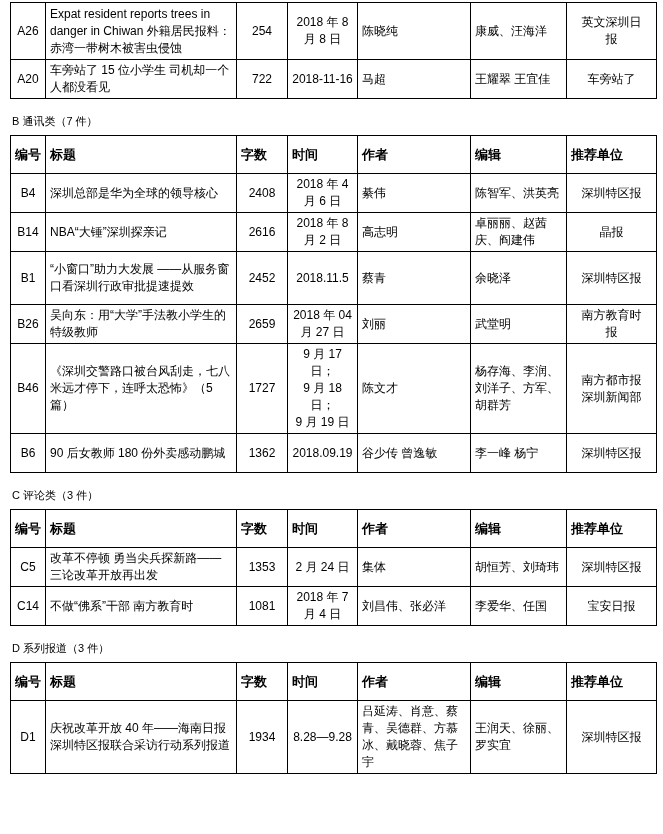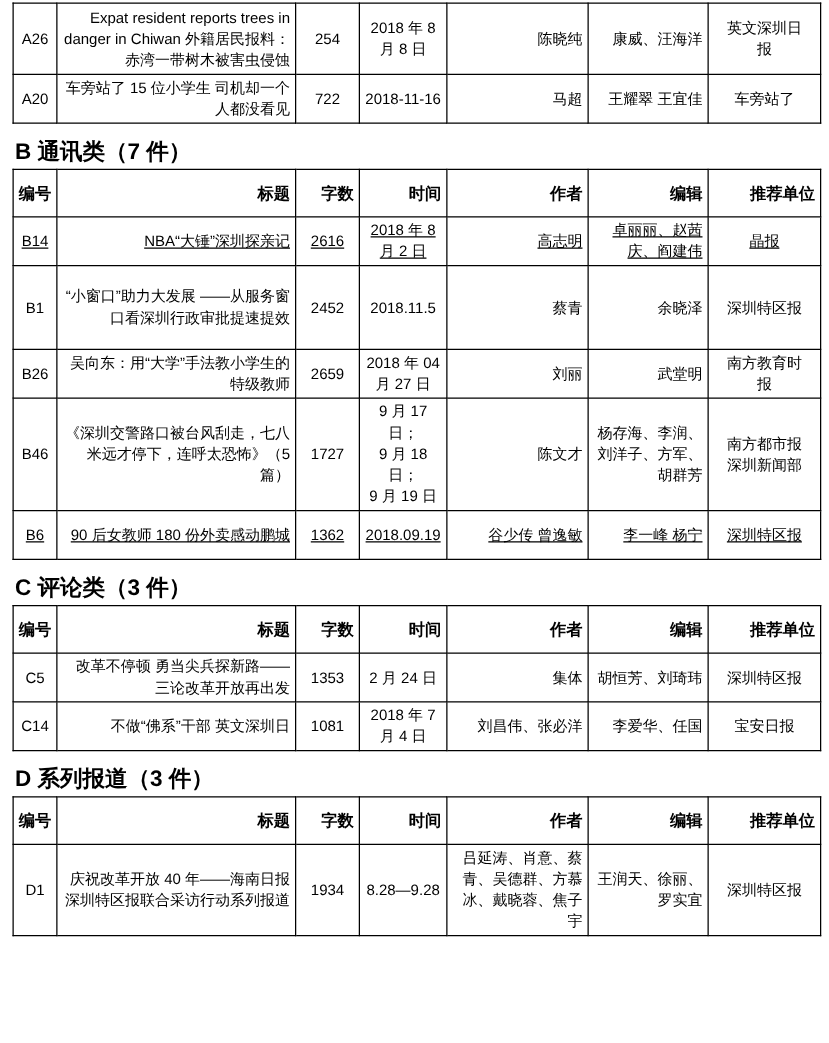--- a/index.html
+++ b/index.html
@@ -15,28 +15,28 @@
   }
   td {
     border: 1px solid #000;
     font-size: 12px; line-height: 17px;
     padding: 2px 4px;
     vertical-align: middle;
     white-space: pre-line;
     word-break: break-word;
     overflow: hidden;
   }
-  td.hd { font-weight: bold; font-size: 13px; text-align: right; white-space: normal; margin-left: 24px; }
+  td.hd { font-weight: bold; font-size: 13px; text-align: left; white-space: normal; margin-left: 24px; }
   td.c-id, td.c-words, td.c-date, td.c-unit { text-align: center; }
-  td.c-title, td.c-author, td.c-editor { text-align: right; }
-  tr.rh38 { height: 38px; } tr.rh39 { height: 39px; text-decoration: underline; }
-  tr.rh53 { height: 67px; } tr.rh57 { height: 57px; }
+  td.c-title, td.c-author, td.c-editor { text-align: left; }
+  tr.rh38 { height: 38px; } tr.rh39 { height: 39px; }
+  tr.rh53 { height: 53px; } tr.rh57 { height: 57px; }
   tr.rh66 { height: 66px; }
   .section-title {
-    font-weight: bold; font-size: 18px; line-height: 16px;
+    font-weight: normal; font-size: 11px; line-height: 16px;
     margin: 14px 12px 6px 12px;
   }
 </style>
 </head>
 <body>
 
 <table>
   <colgroup>
       <col style="width:35px">
       <col style="width:191px">
@@ -83,20 +83,30 @@
     </colgroup>
   <tbody>
       <tr class="rh38">
     <td class="hd">编号</td>
     <td class="hd">标题</td>
     <td class="hd">字数</td>
     <td class="hd">时间</td>
     <td class="hd">作者</td>
     <td class="hd">编辑</td>
     <td class="hd">推荐单位</td>
+  </tr>
+  <tr class="rh38">
+    <td class="c-id">B4</td>
+    <td class="c-title">深圳总部是华为全球的领导核心</td>
+    <td class="c-words">2408</td>
+    <td class="c-date">2018 年 4
+月 6 日</td>
+    <td class="c-author">綦伟</td>
+    <td class="c-editor">陈智军、洪英亮</td>
+    <td class="c-unit">深圳特区报</td>
   </tr>
   <tr class="rh39">
     <td class="c-id">B14</td>
     <td class="c-title">NBA“大锤”深圳探亲记</td>
     <td class="c-words">2616</td>
     <td class="c-date">2018 年 8
 月 2 日</td>
     <td class="c-author">高志明</td>
     <td class="c-editor">卓丽丽、赵茜庆、阎建伟</td>
     <td class="c-unit">晶报</td>
@@ -170,21 +180,21 @@
     <td class="c-id">C5</td>
     <td class="c-title">改革不停顿 勇当尖兵探新路——三论改革开放再出发</td>
     <td class="c-words">1353</td>
     <td class="c-date">2 月 24 日</td>
     <td class="c-author">集体</td>
     <td class="c-editor">胡恒芳、刘琦玮</td>
     <td class="c-unit">深圳特区报</td>
   </tr>
   <tr class="rh38">
     <td class="c-id">C14</td>
-    <td class="c-title">不做“佛系”干部 英文深圳日</td>
+    <td class="c-title">不做“佛系”干部 南方教育时</td>
     <td class="c-words">1081</td>
     <td class="c-date">2018 年 7
 月 4 日</td>
     <td class="c-author">刘昌伟、张必洋</td>
     <td class="c-editor">李爱华、任国</td>
     <td class="c-unit">宝安日报</td>
   </tr>
 </tbody>
   </table>
 

